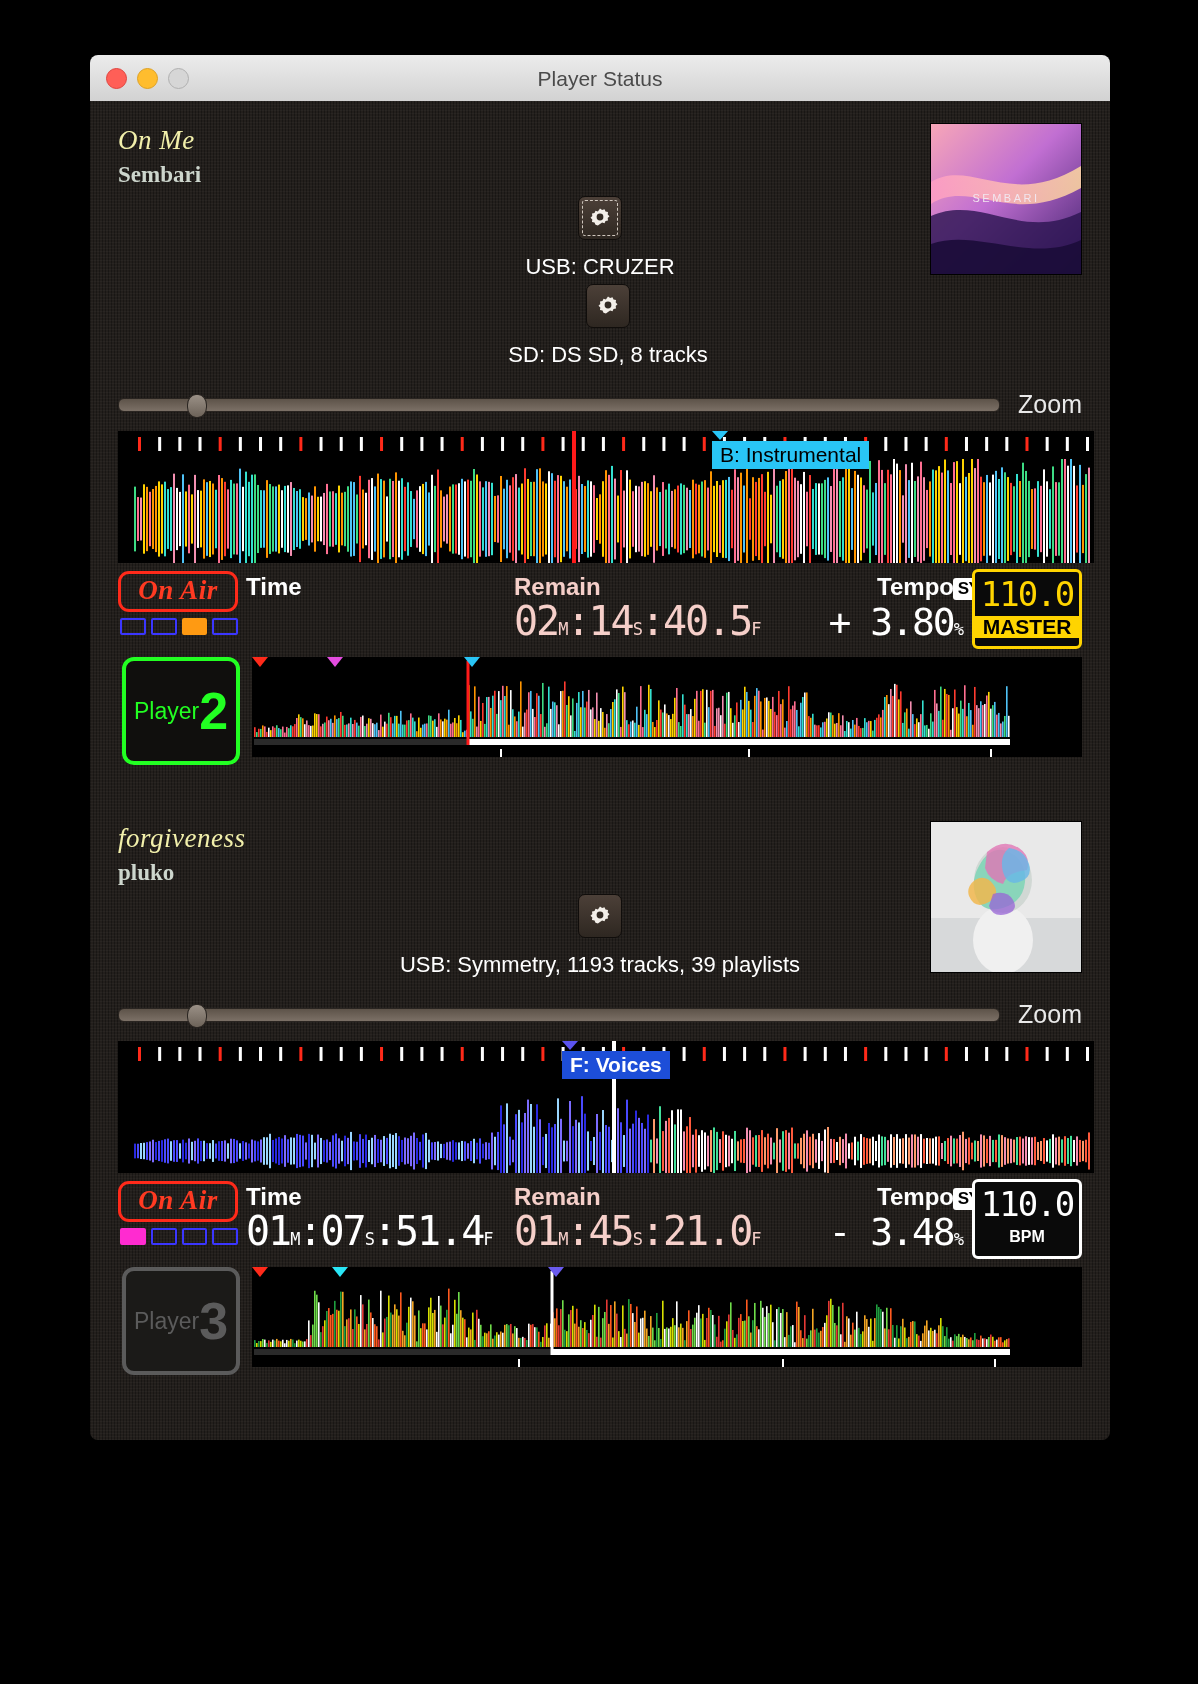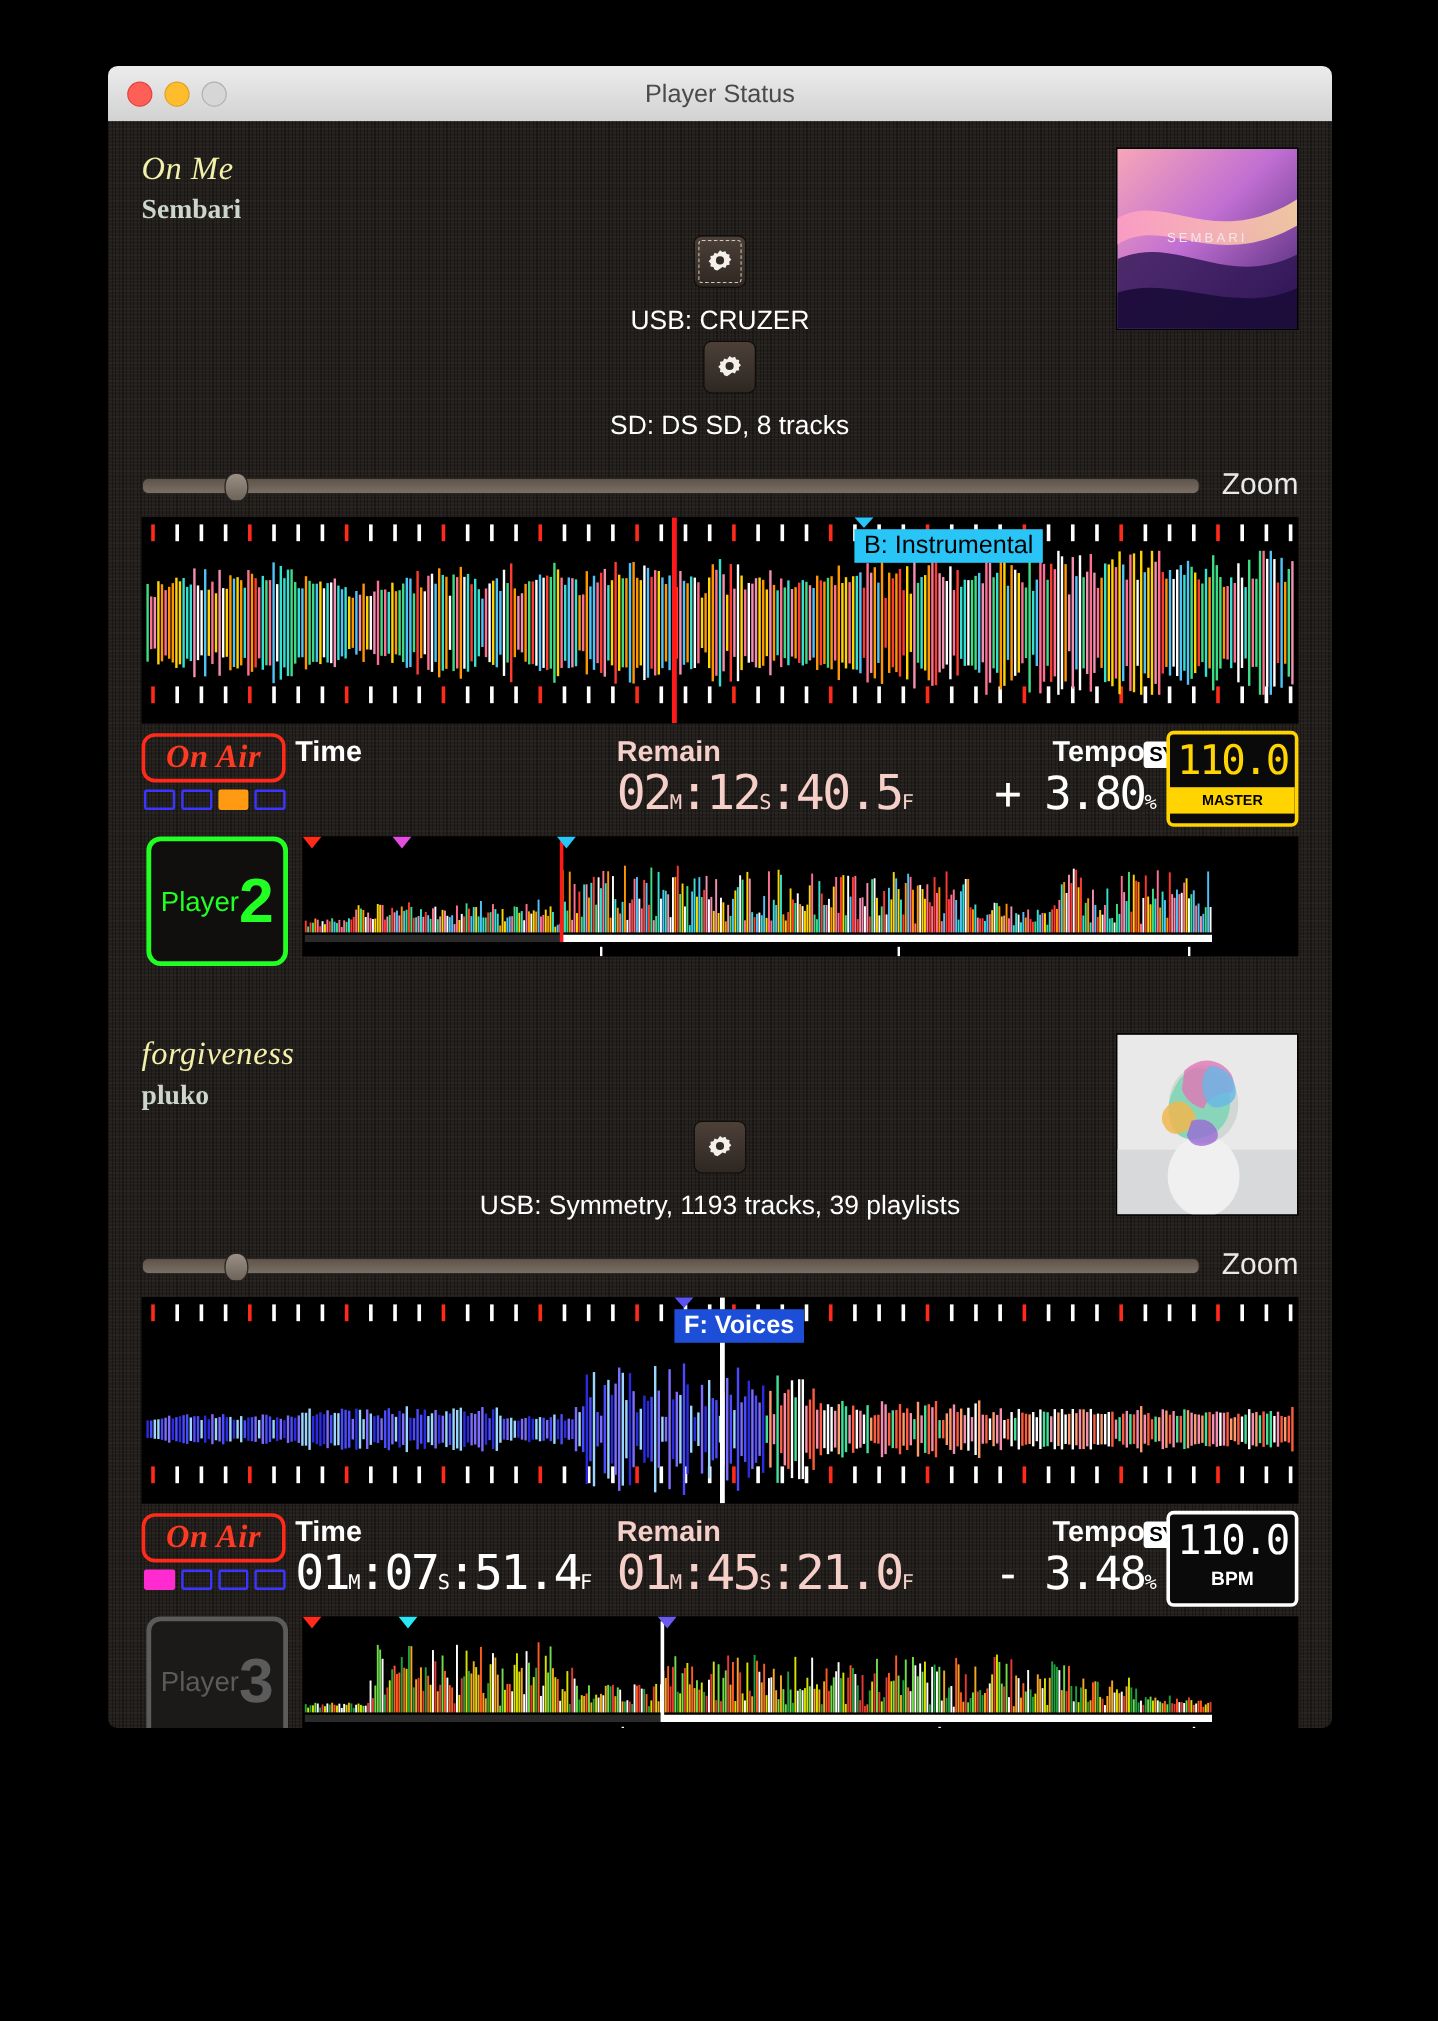--- a/index.html
+++ b/index.html
@@ -44,21 +44,21 @@
     border:1px solid #000;overflow:hidden;background:#111;}
   .art-svg{display:block;width:150px;height:150px;}
 
   .zoom-row{display:flex;align-items:center;gap:18px;margin:22px 0 12px 0;}
   .slider{position:relative;flex:1;height:12px;border-radius:6px;
     background:linear-gradient(#5d5349,#7b7066);border:1px solid #2a2521;}
   .slider-thumb{position:absolute;top:-5px;left:68px;width:18px;height:22px;
     border-radius:9px/11px;background:linear-gradient(#9a9086,#6d6359);border:1px solid #2a2521;}
   .zoom-label{font-size:25px;color:#e9e9e9;}
 
-  .wave-big{position:relative;width:100%;height:172px;background:#000;overflow:hidden;}
+  .wave-big{position:relative;width:100%;height:132px;background:#000;overflow:hidden;padding-left:12px;}
   .wave-big svg{display:block;}
   .phrase-tag{position:absolute;padding:2px 8px;font-size:21px;color:#000;
     font-family:"Liberation Sans",sans-serif;white-space:nowrap;}
   .tri{position:absolute;width:0;height:0;border-left:8px solid transparent;
     border-right:8px solid transparent;}
 
   .status{display:flex;align-items:flex-start;margin-top:8px;}
   .status-left{width:120px;flex:0 0 120px;}
   .onair{border:3px solid #ff2a1a;border-radius:11px;text-align:center;
     font-family:"Liberation Serif",serif;font-weight:bold;font-style:italic;
@@ -86,21 +86,21 @@
   .time-v{color:#ffffff;}
   .remain-v{color:#f6cfc9;position:absolute;left:268px;}
   .tempo-v{color:#ffffff;position:absolute;right:120px;font-size:38px;}
   .bpmbox{position:absolute;right:0;top:-32px;width:104px;height:74px;
     border:3px solid #ffd400;border-radius:6px;overflow:hidden;background:#0a0a0a;}
   .bpmbox.plain{border-color:#ffffff;}
   .bpm-val{font-family:"DejaVu Sans Mono",monospace;font-size:34px;color:#ffd400;
     text-align:center;line-height:44px;letter-spacing:-2px;}
   .bpmbox.plain .bpm-val{color:#ffffff;}
   .bpm-tag{background:#ffd400;color:#000;font-family:"Liberation Sans",sans-serif;
-    font-weight:bold;font-size:12px;text-align:center;line-height:22px;}
+    font-weight:bold;font-size:21px;text-align:center;line-height:22px;}
   .bpmbox.plain .bpm-tag{background:transparent;color:#fff;font-size:16px;}
 
   .lower{display:flex;margin-top:8px;align-items:stretch;}
   .player-badge{width:110px;flex:0 0 110px;height:100px;border:4px solid #22ff22;
     border-radius:12px;display:flex;flex-direction:row;align-items:center;
     justify-content:center;margin-left:4px;background:#100f0d;}
   .player-badge.off{border-color:#5b5b5b;background:#1b1a18;}
   .pb-word{font-family:"Liberation Sans",sans-serif;font-size:23px;color:#22ff22;
     line-height:24px;}
   .pb-num{font-family:"Liberation Sans",sans-serif;font-weight:bold;font-size:52px;
@@ -621,21 +621,21 @@
         </div>
 
         <div class="status-main">
           <div class="labels">
             <span class="lbl lbl-time">Time</span>
             <span class="lbl lbl-remain">Remain</span>
             <span class="lbl lbl-tempo">Tempo</span>
             <span class="sync">SYNC</span>
           </div>
           <div class="digits-row">
-            <span class="dnum remain-v"><span>02</span><span class="dsub">M</span>:<span>12</span><span class="dsub">S</span>:<span>40.5</span><span class="dsub">F</span></span>
+            <span class="dnum remain-v"><span>02</span><span class="dsub">M</span>:<span>14</span><span class="dsub">S</span>:<span>40.5</span><span class="dsub">F</span></span>
             <span class="dnum tempo-v"><span>+ 3.80</span><span class="dsub">%</span></span>
             <div class="bpmbox">
               <div class="bpm-val">110.0</div>
               <div class="bpm-tag">MASTER</div>
             </div>
           </div>
         </div>
       </div>
 
       <div class="lower">

